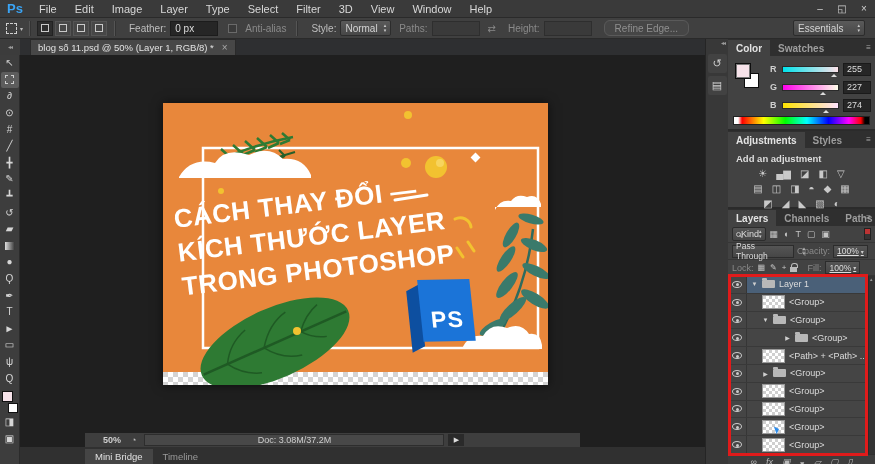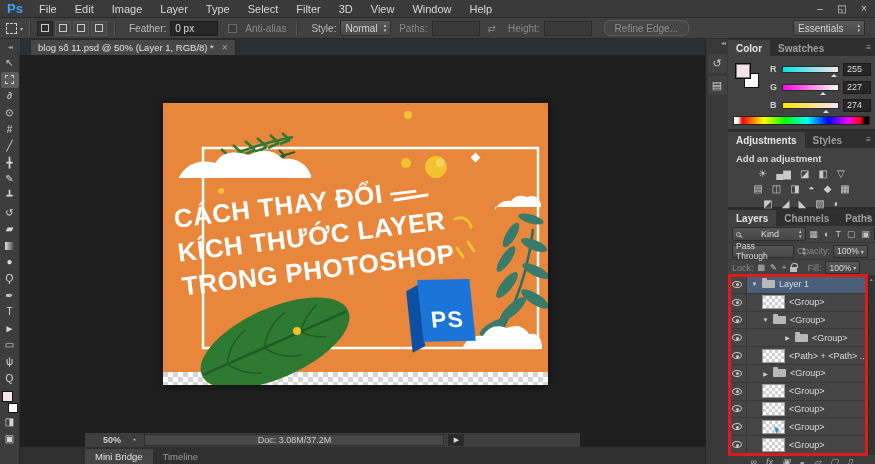--- a/index.html
+++ b/index.html
@@ -132,31 +132,31 @@
       background:linear-gradient(90deg,#fff 0 3%,red 6%,#ff0 22%,#0f0 38%,#0ff 54%,#00f 70%,#f0f 85%,red 94%,#000 97%); }
 
   
   .adj-head { font-size:9.5px; font-weight:bold; color:#ddd; padding:5px 0 2px 8px; }
   .adj-row { display:flex; justify-content:center; gap:9px; height:15px; align-items:center; }
   .adj-ic { font-size:10px; color:#c9c9c9; line-height:10px; }
 
   
   .lp-filter { height:17px; display:flex; align-items:center; padding:0 4px; gap:4px; border-bottom:1px solid #363636; }
   .kind-select { height:14px; border:1px solid #2c2c2c; background:linear-gradient(#555,#464646);
-                 display:flex; align-items:center; gap:20px; padding:0 3px; font-size:9px; color:#ddd; border-radius:2px; }
+                 display:flex; align-items:center; gap:0; padding:0 3px; font-size:9px; color:#ddd; border-radius:2px; }
   .mag { display:inline-block; width:5px; height:5px; border:1px solid #bbb; border-radius:50%; position:relative; }
   .mag::after { content:''; position:absolute; width:4px; height:1px; background:#bbb; transform:rotate(45deg);
                 right:-3px; bottom:-1px; }
   .lf-ic { font-size:9px; color:#c5c5c5; }
   .lf-toggle { margin-left:auto; width:7px; height:12px; background:linear-gradient(#b33 0 50%, #333 50%); border:1px solid #222; }
   .lp-blend { height:17px; display:flex; align-items:center; padding:0 4px; gap:3px; font-size:9px; border-bottom:1px solid #363636; }
   .blend-select { width:62px; height:13px; border:1px solid #2c2c2c; background:linear-gradient(#555,#464646);
                   display:flex; align-items:center; justify-content:space-between; padding:0 3px; font-size:8.5px; color:#ddd;gap:35px; }
   .mini-select { height:13px; border:1px solid #2c2c2c; background:linear-gradient(#555,#464646);
-                 display:flex; align-items:center; gap:2px; padding:0 3px; font-size:8.5px; color:#ddd; }
+                 display:flex; align-items:center; gap:2px; padding:0 3px; font-size:8.5px; color:#ddd;text-decoration:underline; }
   .lp-lock { height:16px; display:flex; align-items:center; padding:0 4px; gap:4px; font-size:9px; border-bottom:1px solid #363636; }
   .lk-ic { font-size:8px; color:#c5c5c5; }
   .padlock { display:inline-block; width:7px; height:5px; background:#bbb; position:relative; margin-top:3px; }
   .padlock::before { content:''; position:absolute; left:1px; top:-4px; width:5px; height:4px;
                      border:1px solid #bbb; border-bottom:none; border-radius:3px 3px 0 0; }
   .lrows { position:relative; height:178px; background:#454545; }
   .lrow { position:relative; height:17.8px; display:flex; align-items:stretch; border-bottom:1px solid #393939; }
   .lrow.selected .lbody { background:var(--c-selection-row,#4A6078); }
   .eyecell { width:19px; border-right:1px solid #363636; display:flex; align-items:center; justify-content:center; flex:none; }
   .eye { display:inline-block; width:10px; height:7px; border:1px solid #c9c9c9; border-radius:50%; position:relative; }

